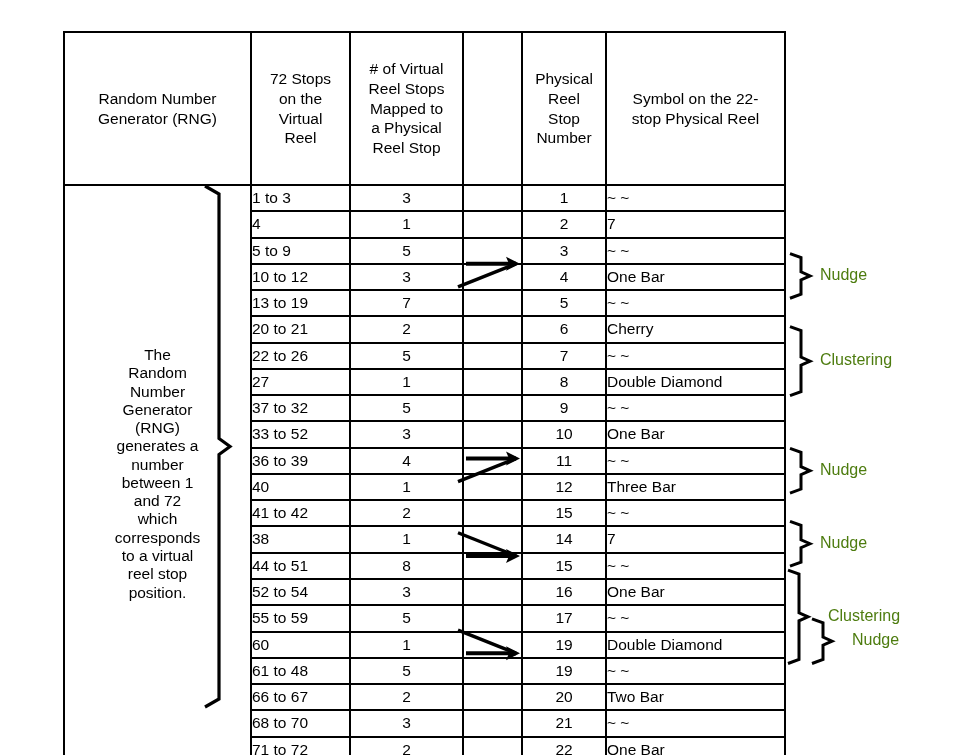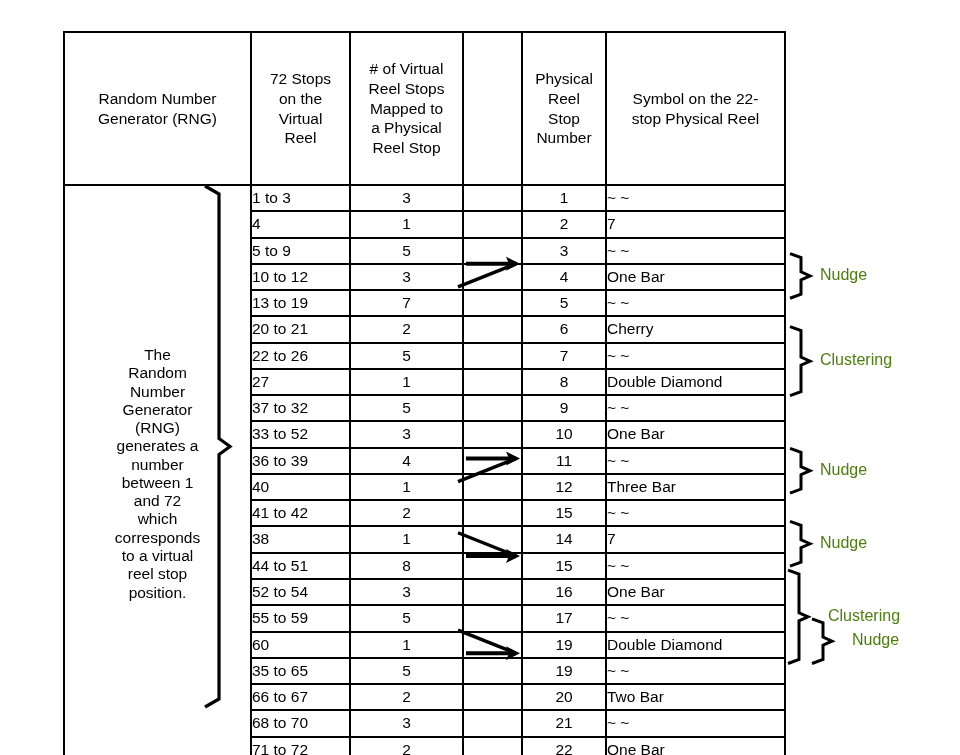--- a/index.html
+++ b/index.html
@@ -266,21 +266,21 @@
           <td class="cell-symbol">~ ~</td>
         </tr>
         <tr class="brow">
           <td class="cell-range">60</td>
           <td class="cell-count">1</td>
           <td class="cell-arrowcol"></td>
           <td class="cell-stop">19</td>
           <td class="cell-symbol">Double Diamond</td>
         </tr>
         <tr class="brow">
-          <td class="cell-range">35 to 65</td>
+          <td class="cell-range">61 to 48</td>
           <td class="cell-count">5</td>
           <td class="cell-arrowcol"></td>
           <td class="cell-stop">19</td>
           <td class="cell-symbol">~ ~</td>
         </tr>
         <tr class="brow">
           <td class="cell-range">66 to 67</td>
           <td class="cell-count">2</td>
           <td class="cell-arrowcol"></td>
           <td class="cell-stop">20</td>

